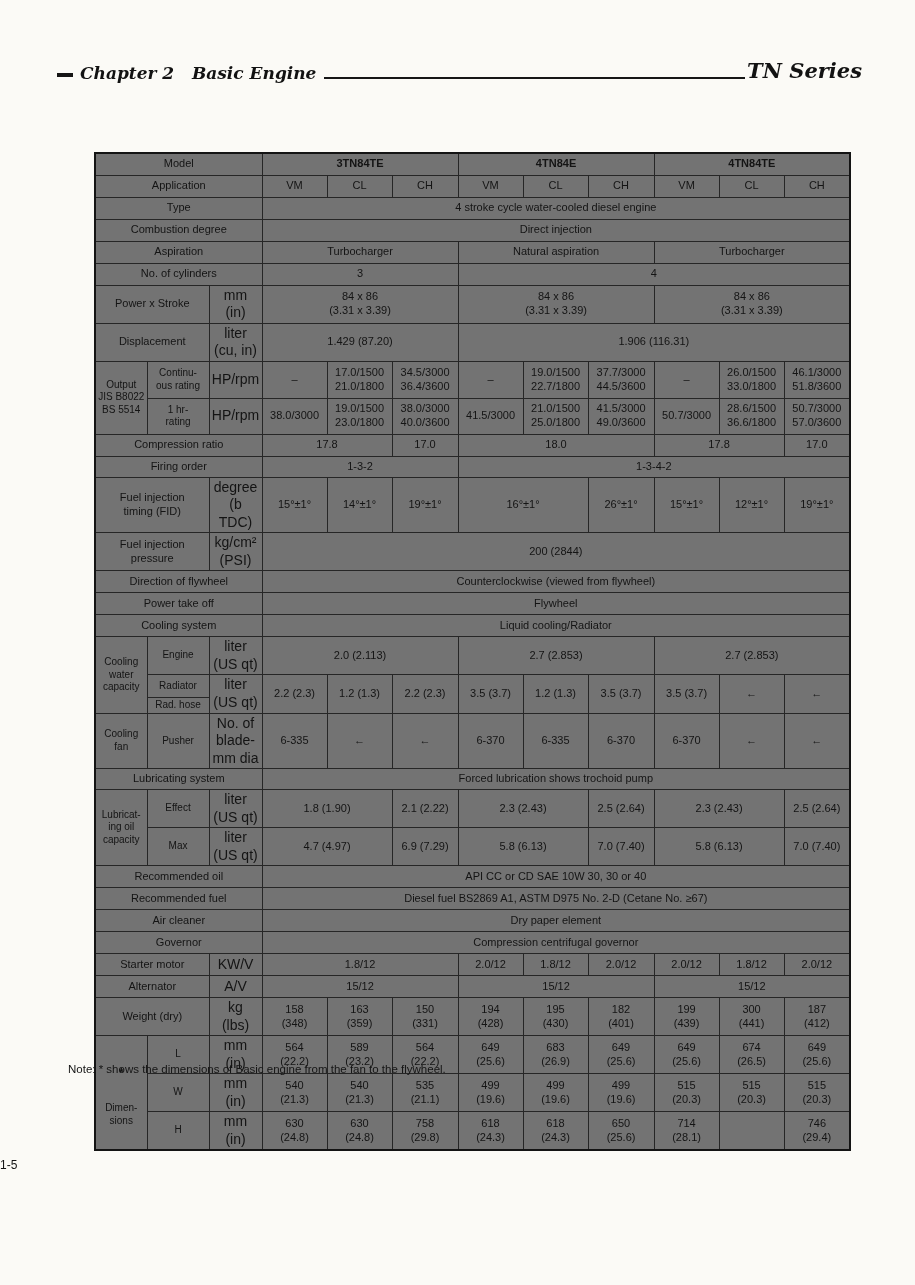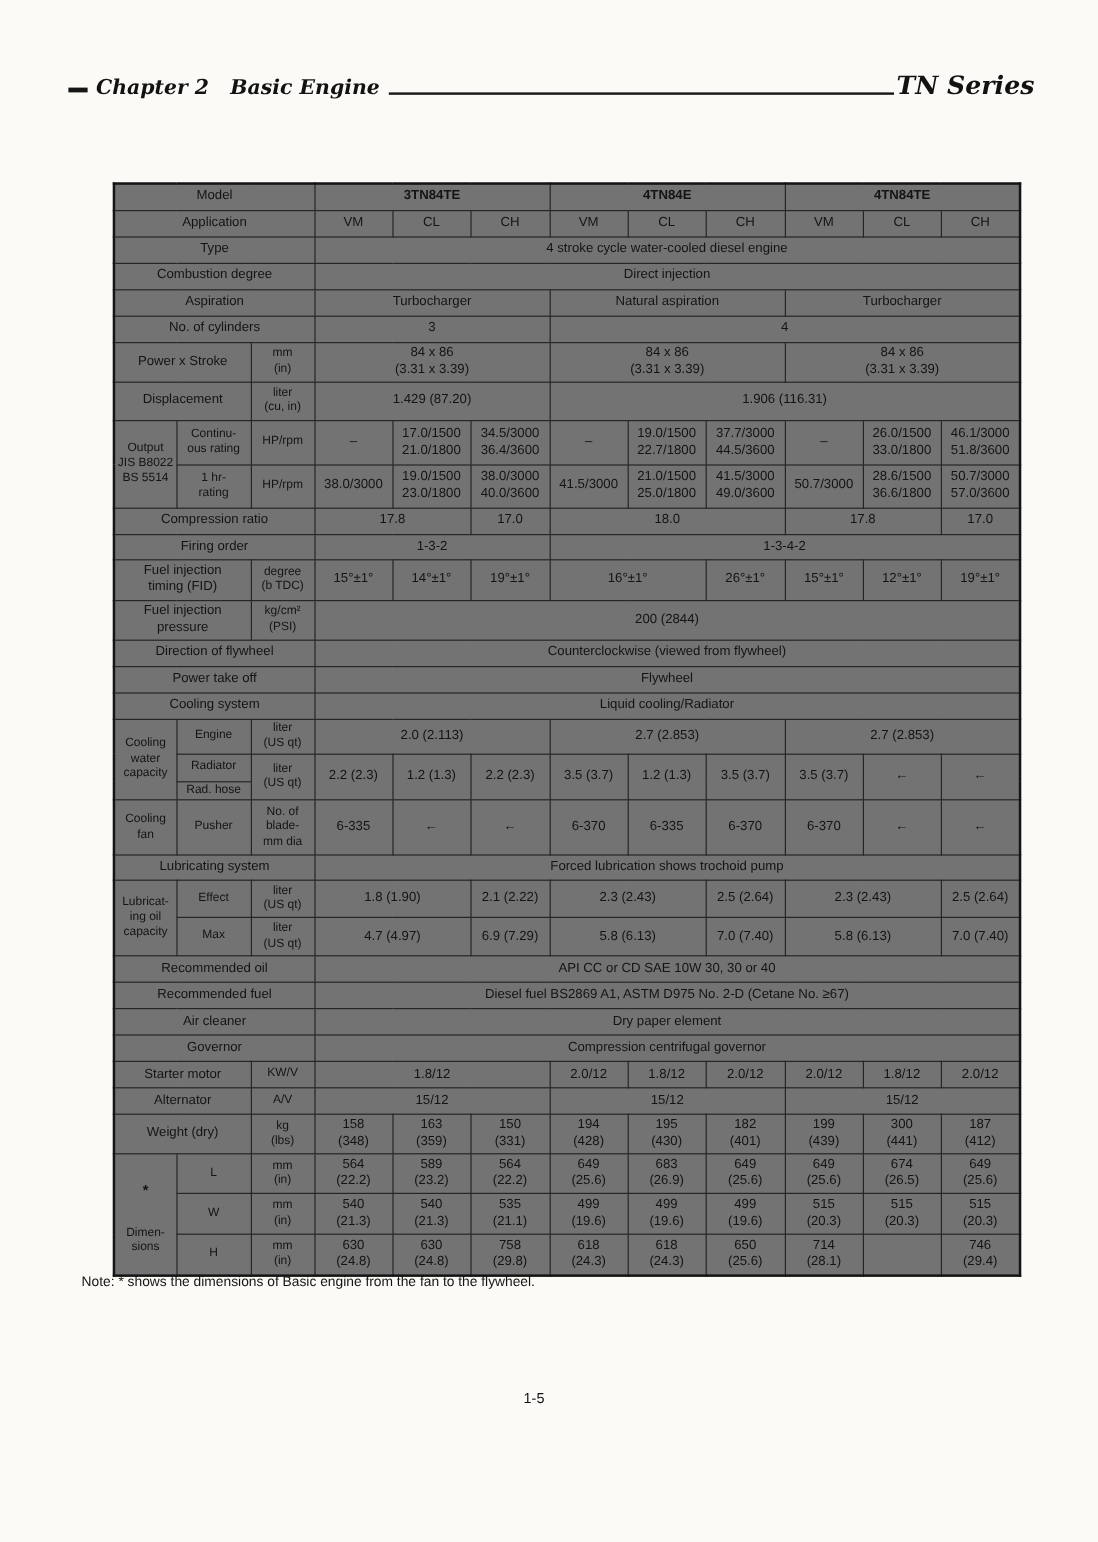--- a/index.html
+++ b/index.html
@@ -22,27 +22,27 @@
     font-size:11px;line-height:1.25;color:#141414;
     border:2px solid #141414;background:#737373;margin-left:26px;
   }
   table.spec td{
     border:1px solid #262626;padding:1px 2px;
     text-align:center;vertical-align:middle;
     white-space:pre-line;overflow:hidden;
   }
   td.lbl{text-align:left;padding-left:5px;}
   td.sm{font-size:10px;padding-left:3px;}
-  td.unit{font-size:10px;}
+  td.unit{font-size:14px;}
   .bold{font-weight:bold;}
   td.dimcell{vertical-align:top;text-align:left;padding-left:4px;}
   .ast{text-align:center;font-size:12px;margin-top:8px;font-weight:bold;}
   .dimlabel{margin-top:8px;white-space:pre-line;font-size:10px;}
   .note{position:absolute;left:68px;top:1063px;font-size:11.5px;color:#151515;}
-  .pagenum{position:absolute;left:0;top:1158px;width:890px;text-align:center;font-size:12px;color:#131313;}
+  .pagenum{position:absolute;left:0;top:1158px;width:890px;text-align:left;font-size:12px;color:#131313;}
 </style>
 </head>
 <body>
 
 <div class="margin-dash"></div>
 
 <div class="header">
   <div class="h-line1">
     <span class="chapter">Chapter 2   Basic Engine</span>
     <span class="h-rule"></span>

